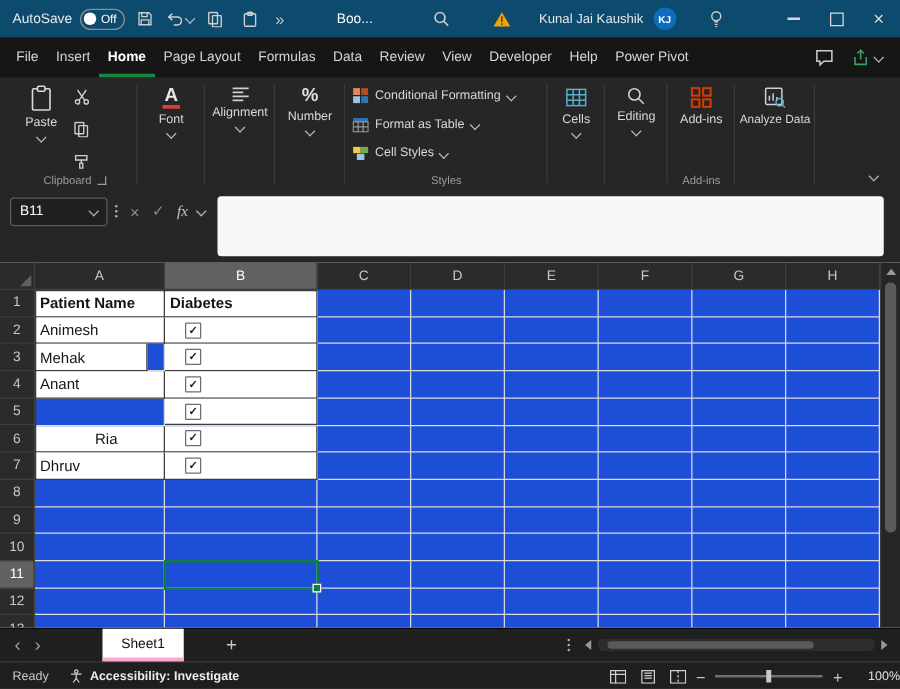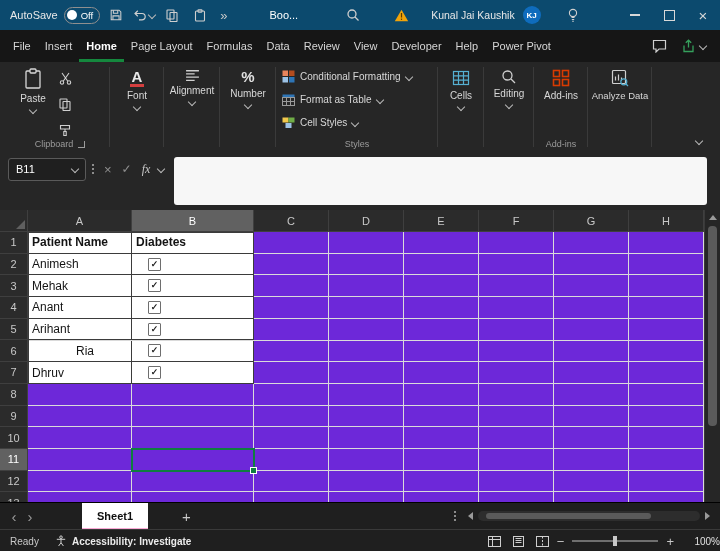--- a/index.html
+++ b/index.html
@@ -69,38 +69,38 @@
 
   
   .grid-area{position:relative;height:292px;background:#fff}
   .corner{position:absolute;left:0;top:0;width:28px;height:22px;background:#2b2b2b;border-right:1px solid #3f3f3f;border-bottom:1px solid #3f3f3f;box-sizing:border-box}
   .corner::after{content:"";position:absolute;right:2px;bottom:2px;border-left:9px solid transparent;border-bottom:9px solid #5f5f5f}
   .col-headers{position:absolute;left:28px;top:0;height:22px;display:flex;background:#2b2b2b}
   .colh{height:22px;border-right:1px solid #3f3f3f;border-bottom:1px solid #3f3f3f;box-sizing:border-box;display:flex;align-items:center;justify-content:center;font-size:11px;color:#c8c8c8}
   .row-headers{position:absolute;left:0;top:22px;width:28px;height:270px;background:#2b2b2b;border-right:1px solid #3f3f3f;box-sizing:border-box;overflow:hidden}
   .rowh{display:flex;align-items:center;justify-content:center;border-bottom:1px solid #3f3f3f;box-sizing:border-box;font-size:11px;color:#c8c8c8}
   .colh.sel,.rowh.sel{background:#616161;color:#fff}
-  .cells{position:absolute;left:28px;top:22px;width:676px;height:270px;background:#6d28d9;overflow:hidden}
+  .cells{position:absolute;left:28px;top:22px;width:676px;height:270px;background:#1d4ed8;overflow:hidden}
   .vline{position:absolute;top:0;width:1px;height:270px;background:#dadada}
   .hline{position:absolute;left:0;height:1px;width:676px;background:#dadada}
   .vline.dark,.hline.dark{background:#3b3b3b;z-index:2}
   .tcell{position:absolute;display:flex;align-items:center;padding-left:4px;font-size:12px;color:#141414;background:#fff;border-right:1px solid #3b3b3b;border-bottom:1px solid #3b3b3b;box-sizing:border-box;z-index:1;overflow:hidden;white-space:nowrap}
   .tcell.bold{font-weight:bold}
   .cb{margin-left:12px;width:11px;height:11px;border:1px solid #6e6e6e;border-radius:1px;background:#fff;display:flex;align-items:center;justify-content:center;font-size:9px;font-weight:bold;color:#1a1a1a;line-height:9px}
   .selection{position:absolute;border:2px solid #107c41;box-sizing:border-box;z-index:3}
   .selection::after{content:"";position:absolute;right:-4px;bottom:-4px;width:5px;height:5px;background:#107c41;border:1px solid #fff}
   .v-scroll{position:absolute;left:704px;top:0;width:16px;height:292px;background:#262626;border-left:1px solid #3a3a3a;box-sizing:border-box}
   .vs-up{position:absolute;top:5px;left:4px;width:0;height:0;border-left:4px solid transparent;border-right:4px solid transparent;border-bottom:5px solid #9a9a9a}
   .vs-thumb{position:absolute;left:3px;top:16px;width:9px;height:200px;background:#5a5a5a;border-radius:4px}
 
   
   .sheetbar{height:26px;background:#1f1f1f;display:flex;align-items:center;border-top:1px solid #000}
   .nav-ch{color:#9a9a9a;font-size:15px;width:16px;text-align:center}
   .nav-ch.first{margin-left:6px}
-  .sheet-tab{margin-left:44px;height:100%;background:#fff;color:#0f0f0f;font-weight:bold;font-size:11px;display:flex;align-items:center;padding:0 15px;border-bottom:1px solid #f9a8d4;box-sizing:border-box}
+  .sheet-tab{margin-left:44px;height:100%;background:#fff;color:#0f0f0f;font-weight:normal;font-size:11px;display:flex;align-items:center;padding:0 15px;border-bottom:3px solid #f9a8d4;box-sizing:border-box}
   .add-sheet{margin-left:34px;color:#c8c8c8;font-size:15px}
   .sheet-dots{margin-left:auto}
   .h-scroll{display:flex;align-items:center;gap:5px;margin:0 10px 0 12px}
   .tri-l{width:0;height:0;border-top:4px solid transparent;border-bottom:4px solid transparent;border-right:5px solid #9a9a9a}
   .tri-r{width:0;height:0;border-top:4px solid transparent;border-bottom:4px solid transparent;border-left:5px solid #9a9a9a}
   .h-track{width:222px;height:10px;background:#2d2d2d;border-radius:5px;position:relative}
   .h-thumb{position:absolute;left:8px;top:2px;width:165px;height:6px;background:#5a5a5a;border-radius:3px}
 
   
   .statusbar{height:23px;background:#1f1f1f;border-top:1px solid #3a3a3a;box-sizing:border-box;display:flex;align-items:center;color:#c8c8c8;font-size:10px}
@@ -425,29 +425,28 @@
       <div class="hline" style="top: 237.7px;"></div>
       <div class="hline" style="top: 259.4px;"></div>
       <div class="vline dark" style="left: 0px; height: 151.9px;"></div>
       <div class="hline dark" style="top: 0px; width: 226px;"></div>
       <div class="tcell bold" style="left: 0px; top: 0px; width: 104px; height: 21.7px;">Patient Name</div>
       <div class="tcell bold" style="left: 104px; top: 0px; width: 122px; height: 21.7px;">Diabetes</div>
       <div class="tcell" style="left: 0px; top: 21.7px; width: 104px; height: 21.7px;">Animesh</div>
       <div class="tcell" style="left: 104px; top: 21.7px; width: 122px; height: 21.7px;">
         <span class="cb">✓</span>
       </div>
-      <div class="tcell" style="left: 0px; top: 43.4px; width: 104px; height: 21.7px;">Mehak</div>
+      <div class="tcell" style="left: 0px; top: 43.4px; width: 90px; height: 21.7px;">Mehak</div>
       <div class="tcell" style="left: 104px; top: 43.4px; width: 122px; height: 21.7px;">
         <span class="cb">✓</span>
       </div>
       <div class="tcell" style="left: 0px; top: 65.1px; width: 104px; height: 21.7px;">Anant</div>
       <div class="tcell" style="left: 104px; top: 65.1px; width: 122px; height: 21.7px;">
         <span class="cb">✓</span>
       </div>
-      <div class="tcell" style="left: 0px; top: 86.8px; width: 104px; height: 21.7px;">Arihant</div>
       <div class="tcell" style="left: 104px; top: 86.8px; width: 122px; height: 21.7px;">
         <span class="cb">✓</span>
       </div>
       <div class="tcell" style="left: 0px; top: 108.5px; width: 104px; height: 21.7px; padding-left: 48px;">Ria</div>
       <div class="tcell" style="left: 104px; top: 108.5px; width: 122px; height: 21.7px;">
         <span class="cb">✓</span>
       </div>
       <div class="tcell" style="left: 0px; top: 130.2px; width: 104px; height: 21.7px;">Dhruv</div>
       <div class="tcell" style="left: 104px; top: 130.2px; width: 122px; height: 21.7px;">
         <span class="cb">✓</span>

